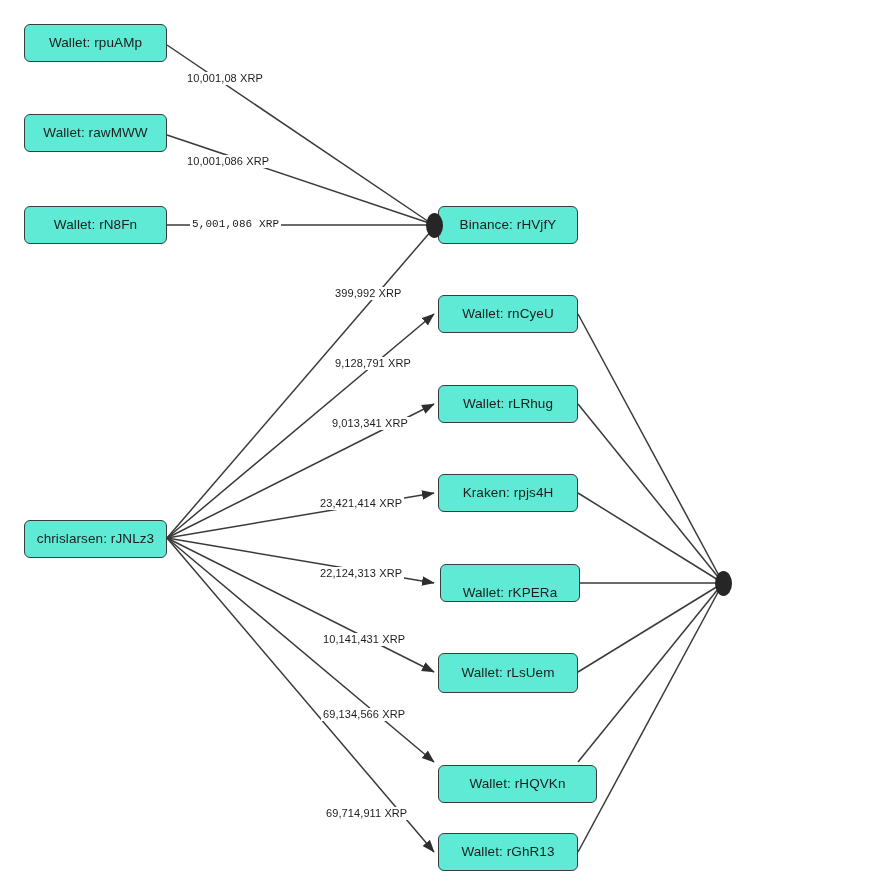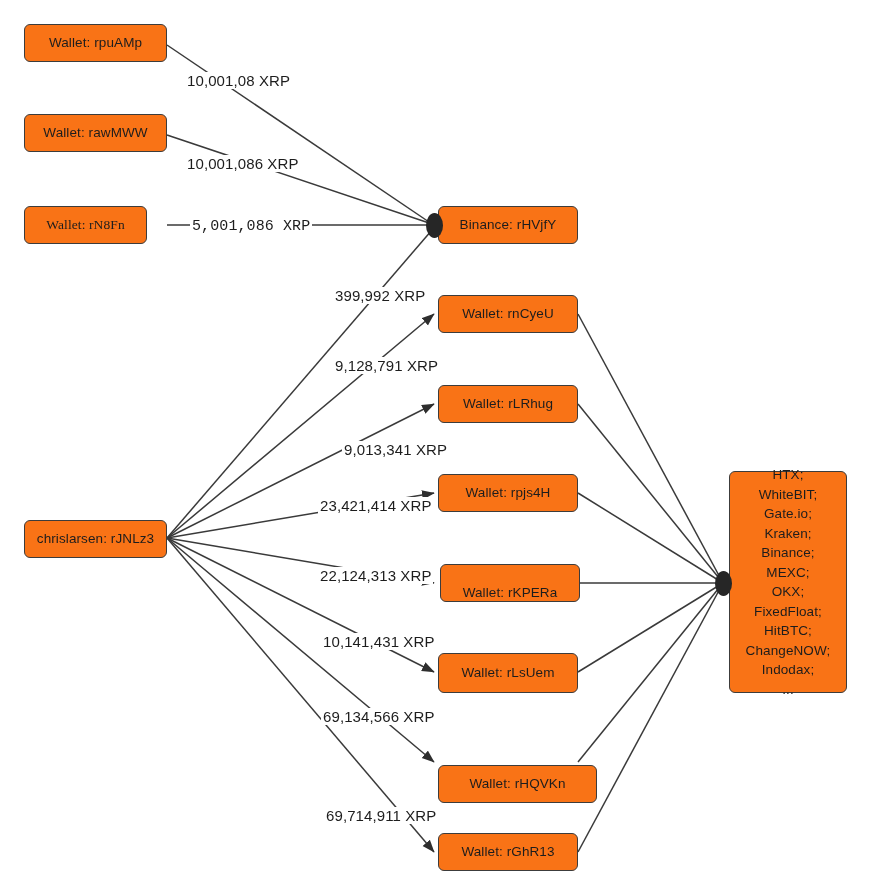--- a/index.html
+++ b/index.html
@@ -23,21 +23,21 @@
   #edge-layer {
     position: absolute;
     left: 0;
     top: 0;
     width: 873px;
     height: 896px;
   }
   .node {
     position: absolute;
     box-sizing: border-box;
-    background: #f97316;
+    background: #5eead4;
     border: 1.6px solid #3c3c3c;
     border-radius: 6px;
     display: flex;
     align-items: center;
     justify-content: center;
     text-align: center;
     color: #1d1d1d;
     font-size: 13.5px;
     line-height: 1.28;
     letter-spacing: 0.1px;
@@ -49,21 +49,21 @@
   }
   .exchange-node {
     padding: 8px 10px;
     font-size: 13.5px;
     line-height: 19.5px;
     align-items: center;
   }
   .edge-label {
     position: absolute;
     color: #1d1d1d;
-    font-size: 15px;
+    font-size: 11px;
     line-height: 1;
     white-space: nowrap;
     background: #ffffff;
     padding: 1px 2px;
     z-index: 3;
     letter-spacing: 0.1px;
   }
   .hub-dot {
     position: absolute;
     width: 17px;
@@ -109,75 +109,61 @@
         <line x1="578" y1="852" x2="723" y2="583" stroke="#3a3a3a" stroke-width="1.5"></line>
       </g>
   </svg>
 
   <div class="node" id="n-rpuAMp" style="left: 24px; top: 24px; width: 143px; height: 38px;">
     <span class="node-label">Wallet: rpuAMp</span>
   </div>
   <div class="node" id="n-rawMWW" style="left: 24px; top: 114px; width: 143px; height: 38px;">
     <span class="node-label">Wallet: rawMWW</span>
   </div>
-  <div class="node" id="n-rN8Fn" style="left: 24px; top: 206px; width: 123px; height: 38px; font-family: Liberation Serif, serif;">
+  <div class="node" id="n-rN8Fn" style="left: 24px; top: 206px; width: 143px; height: 38px;">
     <span class="node-label">Wallet: rN8Fn</span>
   </div>
 
   <div class="node" id="n-rJNLz3" style="left: 24px; top: 520px; width: 143px; height: 38px;">
     <span class="node-label">chrislarsen: rJNLz3</span>
   </div>
 
   <div class="node" id="n-rHVjfY" style="left: 438px; top: 206px; width: 140px; height: 38px;">
     <span class="node-label">Binance: rHVjfY</span>
   </div>
   <div class="node" id="n-rnCyeU" style="left: 438px; top: 295px; width: 140px; height: 38px;">
     <span class="node-label">Wallet: rnCyeU</span>
   </div>
   <div class="node" id="n-rLRhug" style="left: 438px; top: 385px; width: 140px; height: 38px;">
     <span class="node-label">Wallet: rLRhug</span>
   </div>
   <div class="node" id="n-rpjs4H" style="left: 438px; top: 474px; width: 140px; height: 38px;">
-    <span class="node-label">Wallet: rpjs4H</span>
+    <span class="node-label">Kraken: rpjs4H</span>
   </div>
   <div class="node" id="n-rKPERa" style="left: 440px; top: 564px; width: 140px; height: 38px; align-items: flex-end;">
     <span class="node-label">Wallet: rKPERa</span>
   </div>
   <div class="node" id="n-rLsUem" style="left: 438px; top: 653px; width: 140px; height: 40px;">
     <span class="node-label">Wallet: rLsUem</span>
   </div>
   <div class="node" id="n-rHQVKn" style="left: 438px; top: 765px; width: 159px; height: 38px;">
     <span class="node-label">Wallet: rHQVKn</span>
   </div>
   <div class="node" id="n-rGhR13" style="left: 438px; top: 833px; width: 140px; height: 38px;">
     <span class="node-label">Wallet: rGhR13</span>
   </div>
 
-  <div class="node exchange-node" id="n-exchanges" style="left: 729px; top: 471px; width: 118px; height: 222px;">
-    <span class="node-label">HTX;
-WhiteBIT;
-Gate.io;
-Kraken;
-Binance;
-MEXC;
-OKX;
-FixedFloat;
-HitBTC;
-ChangeNOW;
-Indodax;
-...</span>
-  </div>
 
   <div id="edge-label-layer">
       <div class="edge-label" style="left: 185px; top: 72px;">10,001,08 XRP</div>
       <div class="edge-label" style="left: 185px; top: 155px;">10,001,086 XRP</div>
       <div class="edge-label" style="left: 190px; top: 218px; font-family: Liberation Mono, monospace;">5,001,086 XRP</div>
       <div class="edge-label" style="left: 333px; top: 287px;">399,992 XRP</div>
       <div class="edge-label" style="left: 333px; top: 357px;">9,128,791 XRP</div>
-      <div class="edge-label" style="left: 330px; top: 441px; margin-left: 12px;">9,013,341 XRP</div>
+      <div class="edge-label" style="left: 330px; top: 417px;">9,013,341 XRP</div>
       <div class="edge-label" style="left: 318px; top: 497px;">23,421,414 XRP</div>
       <div class="edge-label" style="left: 318px; top: 567px;">22,124,313 XRP</div>
       <div class="edge-label" style="left: 321px; top: 633px;">10,141,431 XRP</div>
       <div class="edge-label" style="left: 321px; top: 708px;">69,134,566 XRP</div>
       <div class="edge-label" style="left: 324px; top: 807px;">69,714,911 XRP</div>
     </div>
   <div id="hub-dot-layer">
       <div class="hub-dot" style="left: 425.5px; top: 212.5px;"></div>
       <div class="hub-dot" style="left: 714.5px; top: 570.5px;"></div>
     </div>

